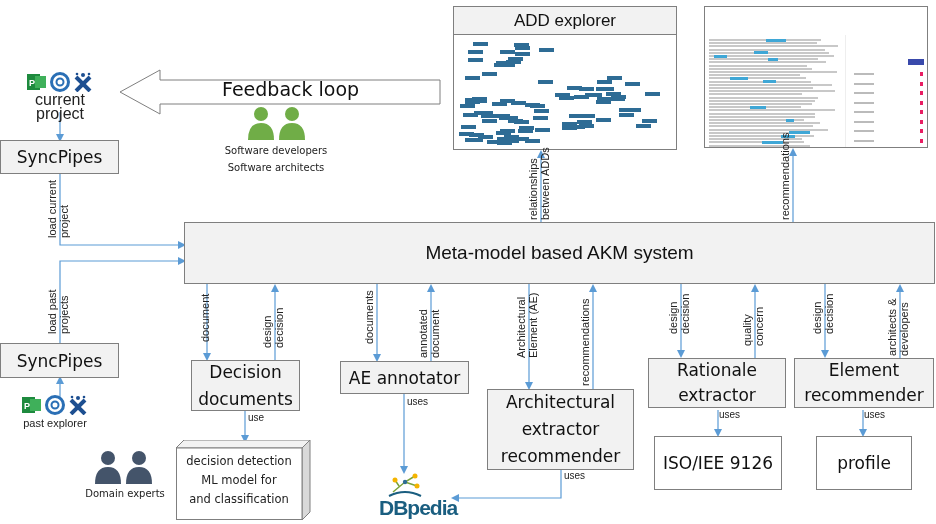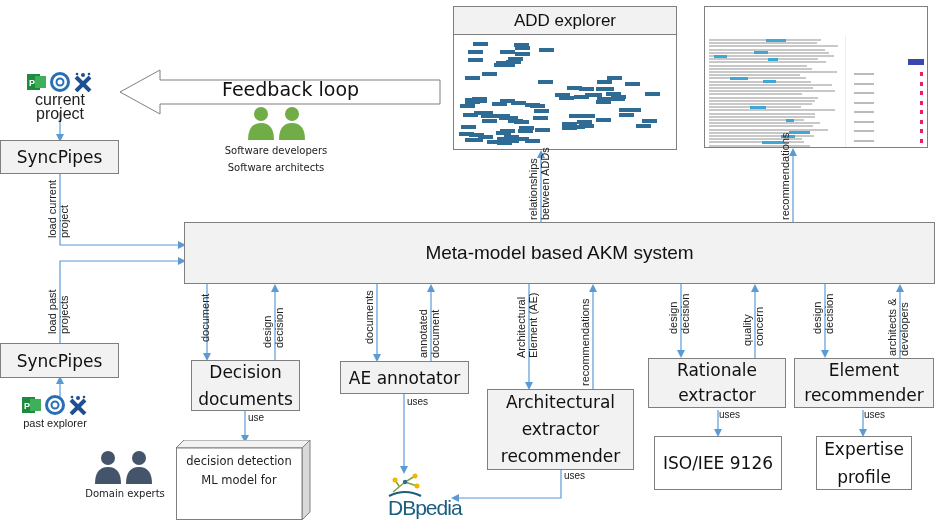--- a/index.html
+++ b/index.html
@@ -330,20 +330,21 @@
 <div class="small" style="left:864px;top:409px;">uses</div>
 
 <svg class="abs" style="left:176px;top:440px;" width="136" height="80">
   <polygon points="0,8 8,0 134,0 126,8" fill="#f2f2f2" stroke="#7f7f7f"></polygon>
   <polygon points="126,8 134,0 134,72 126,80" fill="#d9d9d9" stroke="#7f7f7f"></polygon>
   <rect x="0.5" y="8" width="125.5" height="71.5" fill="#fff" stroke="#7f7f7f"></rect>
 </svg>
 <div class="caption" style="left:176px;top:452px;width:126px;font-size:11.5px;line-height:19px;">
     <div>decision detection</div>
     <div>ML model for</div>
+    <div>and classification</div>
   </div>
 
 <svg class="abs" style="left:93px;top:450px;" width="62" height="34">
   <g fill="#44546a">
       <circle cx="15" cy="8" r="7"></circle>
       <path d="M2,34 Q2,17 15,17 Q28,17 28,34 Z"></path>
       <circle cx="46" cy="8" r="7"></circle>
       <path d="M33,34 Q33,17 46,17 Q59,17 59,34 Z"></path>
     </g>
 </svg>
@@ -354,20 +355,19 @@
 <svg class="abs" style="left:385px;top:472px;" width="40" height="26">
   <g stroke="#7aa23a" stroke-width="1.5" fill="none">
       <path d="M8,20 L20,10 L30,4 M20,10 L32,14 M14,14 L10,8"></path>
     </g>
   <circle cx="30" cy="4" r="2.5" fill="#f4b400"></circle>
     <circle cx="32" cy="14" r="2.5" fill="#f4b400"></circle>
     <circle cx="10" cy="8" r="2.5" fill="#f4b400"></circle>
     <circle cx="20" cy="10" r="2.2" fill="#2e6c95"></circle>
   <path d="M4,24 Q20,16 36,24" stroke="#1a5e80" stroke-width="2" fill="none"></path>
 </svg>
-<div class="abs" style="left:388px;top:496px;font-size:21px;font-weight:normal;color:#1a5e80;letter-spacing:-1px;font-family:'Liberation Sans',sans-serif;text-align:center;">DBpedia</div>
+<div class="abs" style="left:379px;top:496px;font-size:21px;font-weight:bold;color:#1a5e80;letter-spacing:-1px;font-family:'Liberation Sans',sans-serif;text-align:center;">DBpedia</div>
 
 <div class="box box-white" style="left:654px;top:436px;width:128px;height:54px;font-size:17px;">ISO/IEE 9126</div>
 
 <div class="box box-white" style="left:816px;top:436px;width:96px;height:54px;font-size:17px;line-height:28px;flex-direction:column;">
-    <div>Expertise</div>
     <div>profile</div>
   </div>
 
 </body></html>

